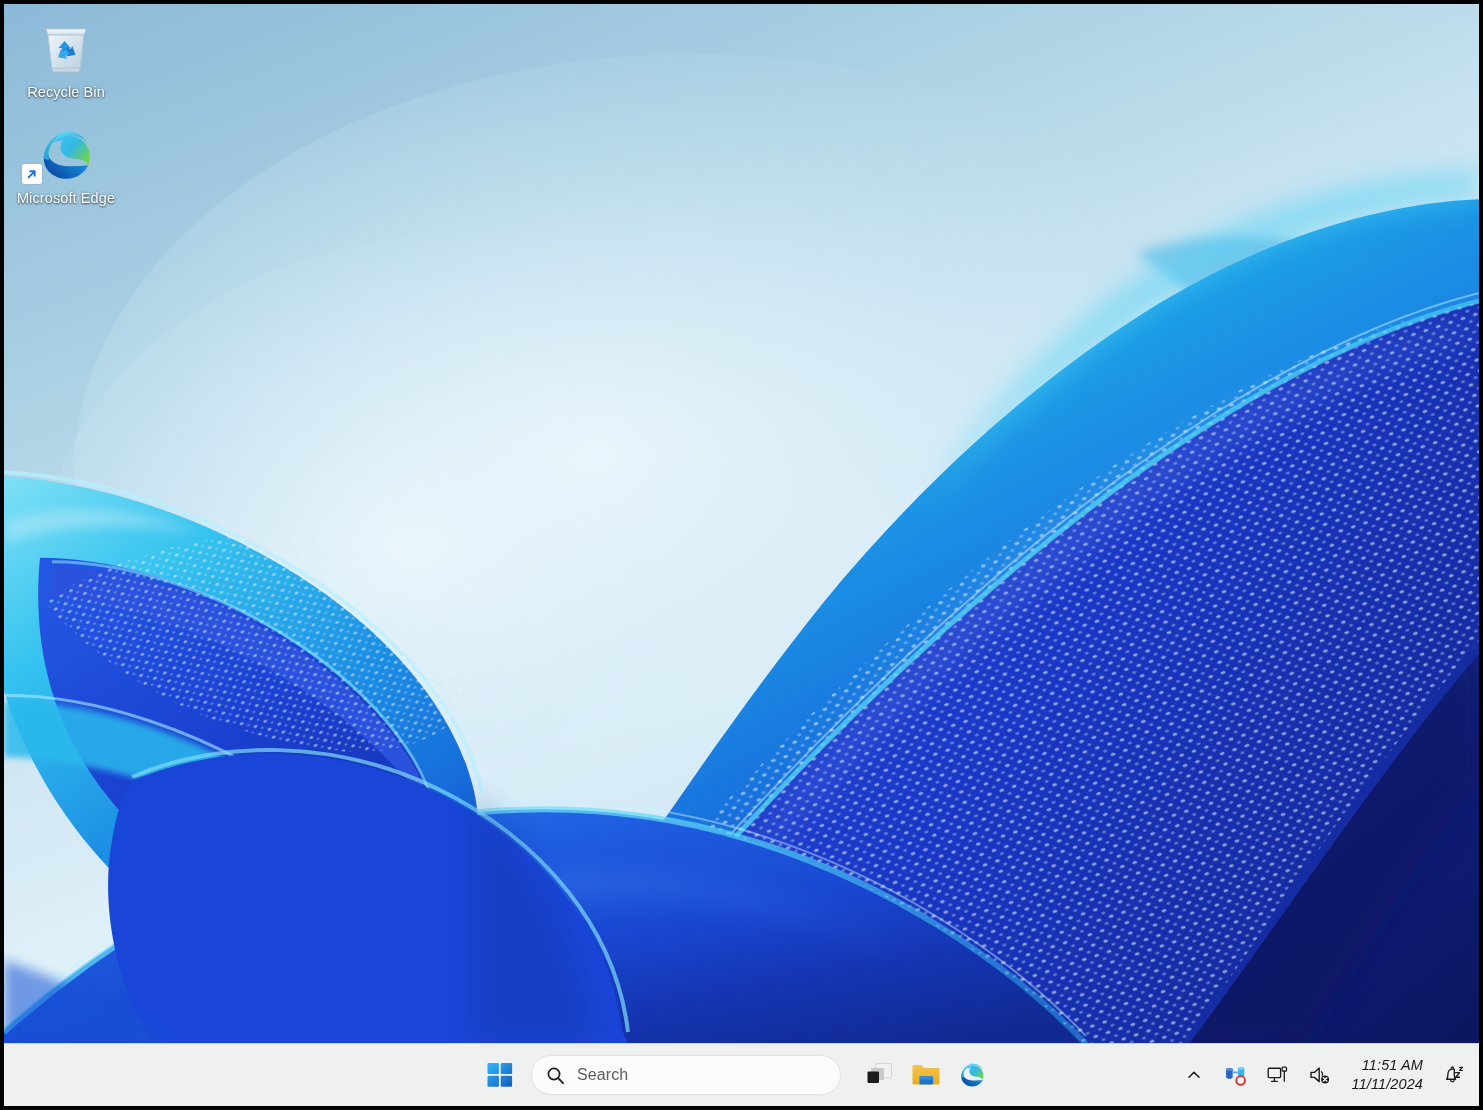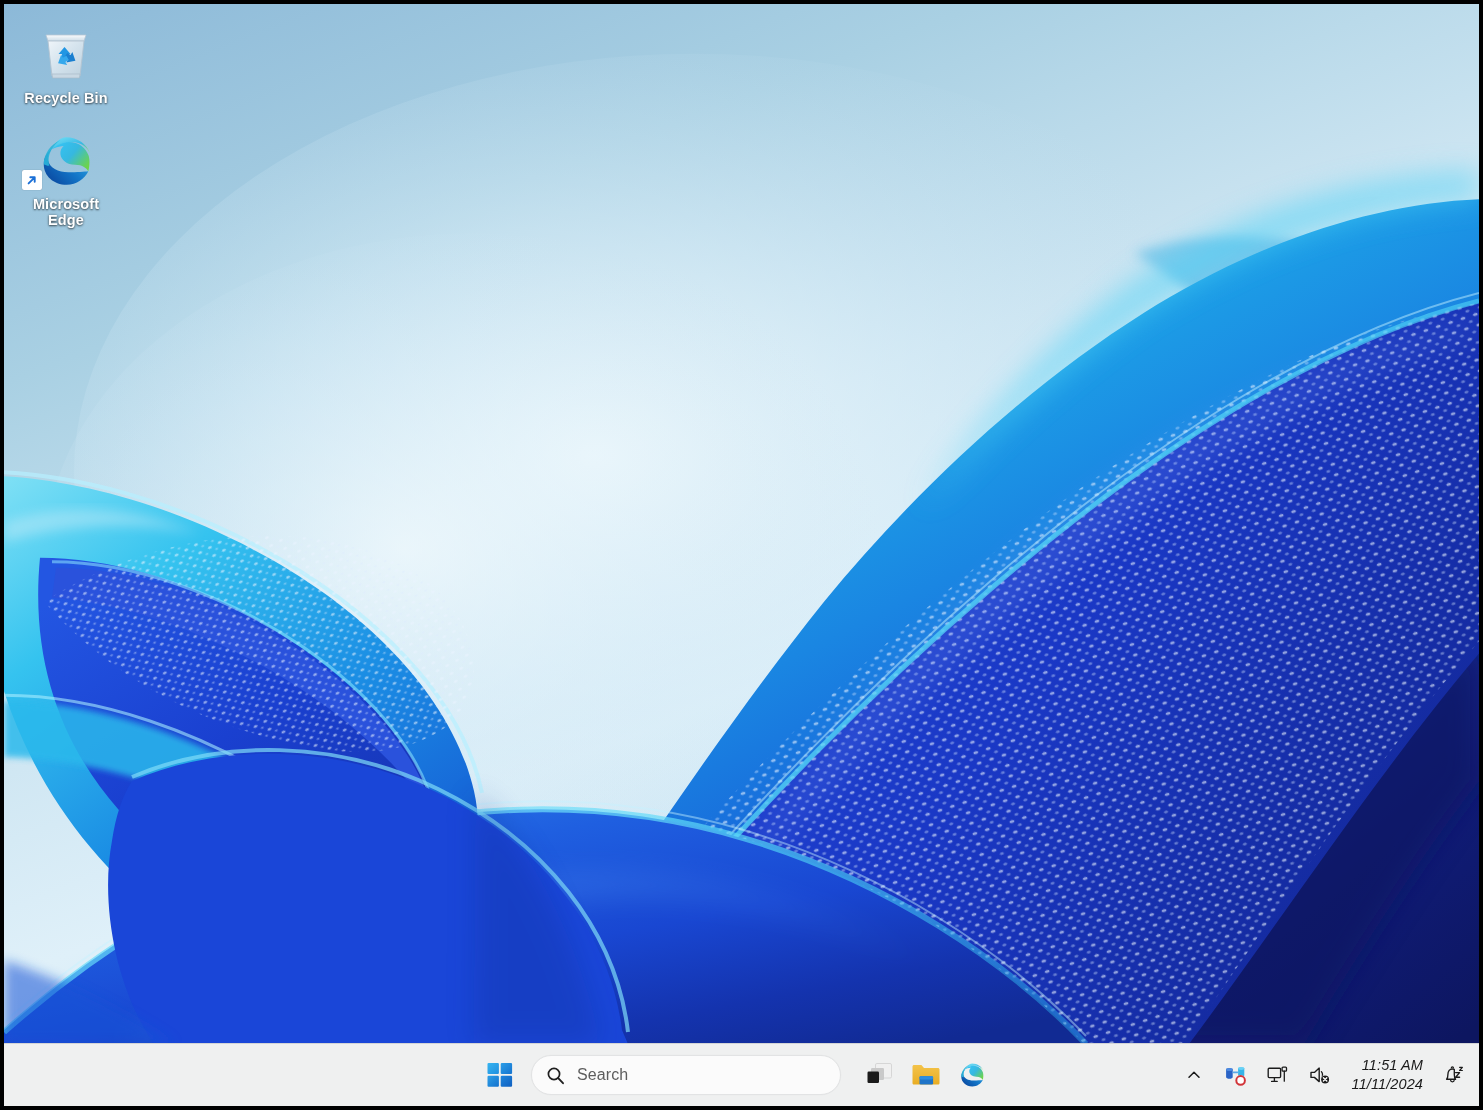--- a/index.html
+++ b/index.html
@@ -43,24 +43,23 @@
     left: 0; top: 0;
     width: 100%;
     height: 100%;
     display: block;
   }
 
   
   .desk-icons {
     position: absolute;
     left: 8px;
-    top: 14px;
+    top: 8px;
     width: 112px;
     z-index: 20;
-    font-weight: bold;
   }
   .desk-icon {
     width: 104px;
     padding: 6px 2px 4px 2px;
     margin-bottom: 14px;
     text-align: center;
     cursor: default;
     border-radius: 4px;
   }
   .desk-icon .glyphbox {

